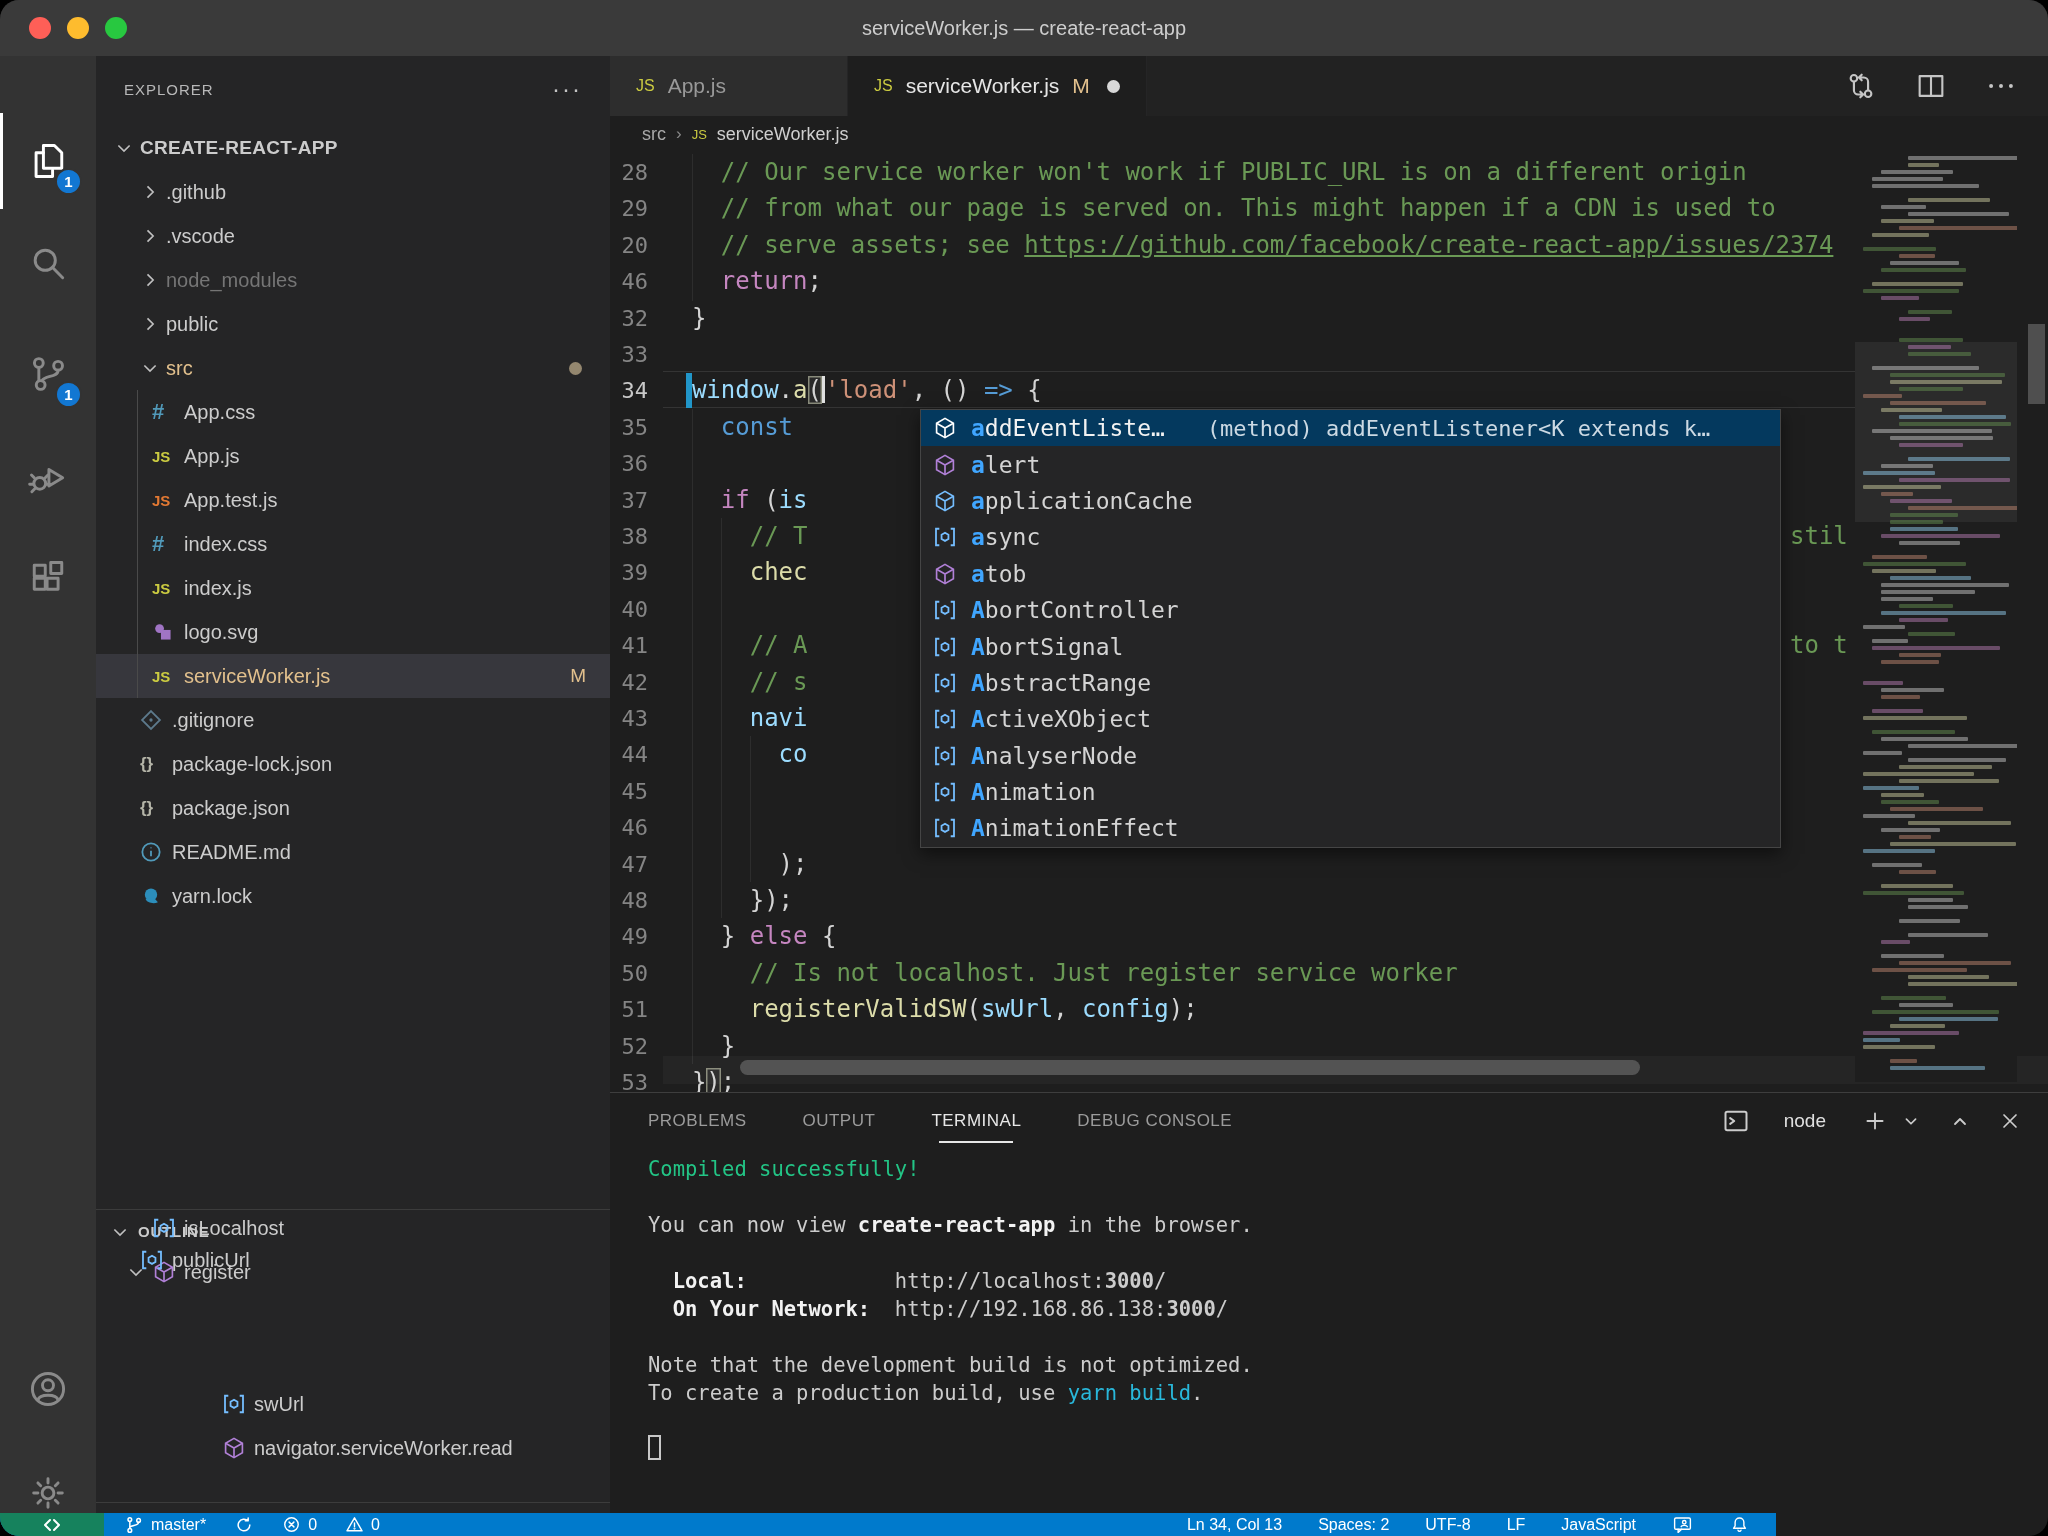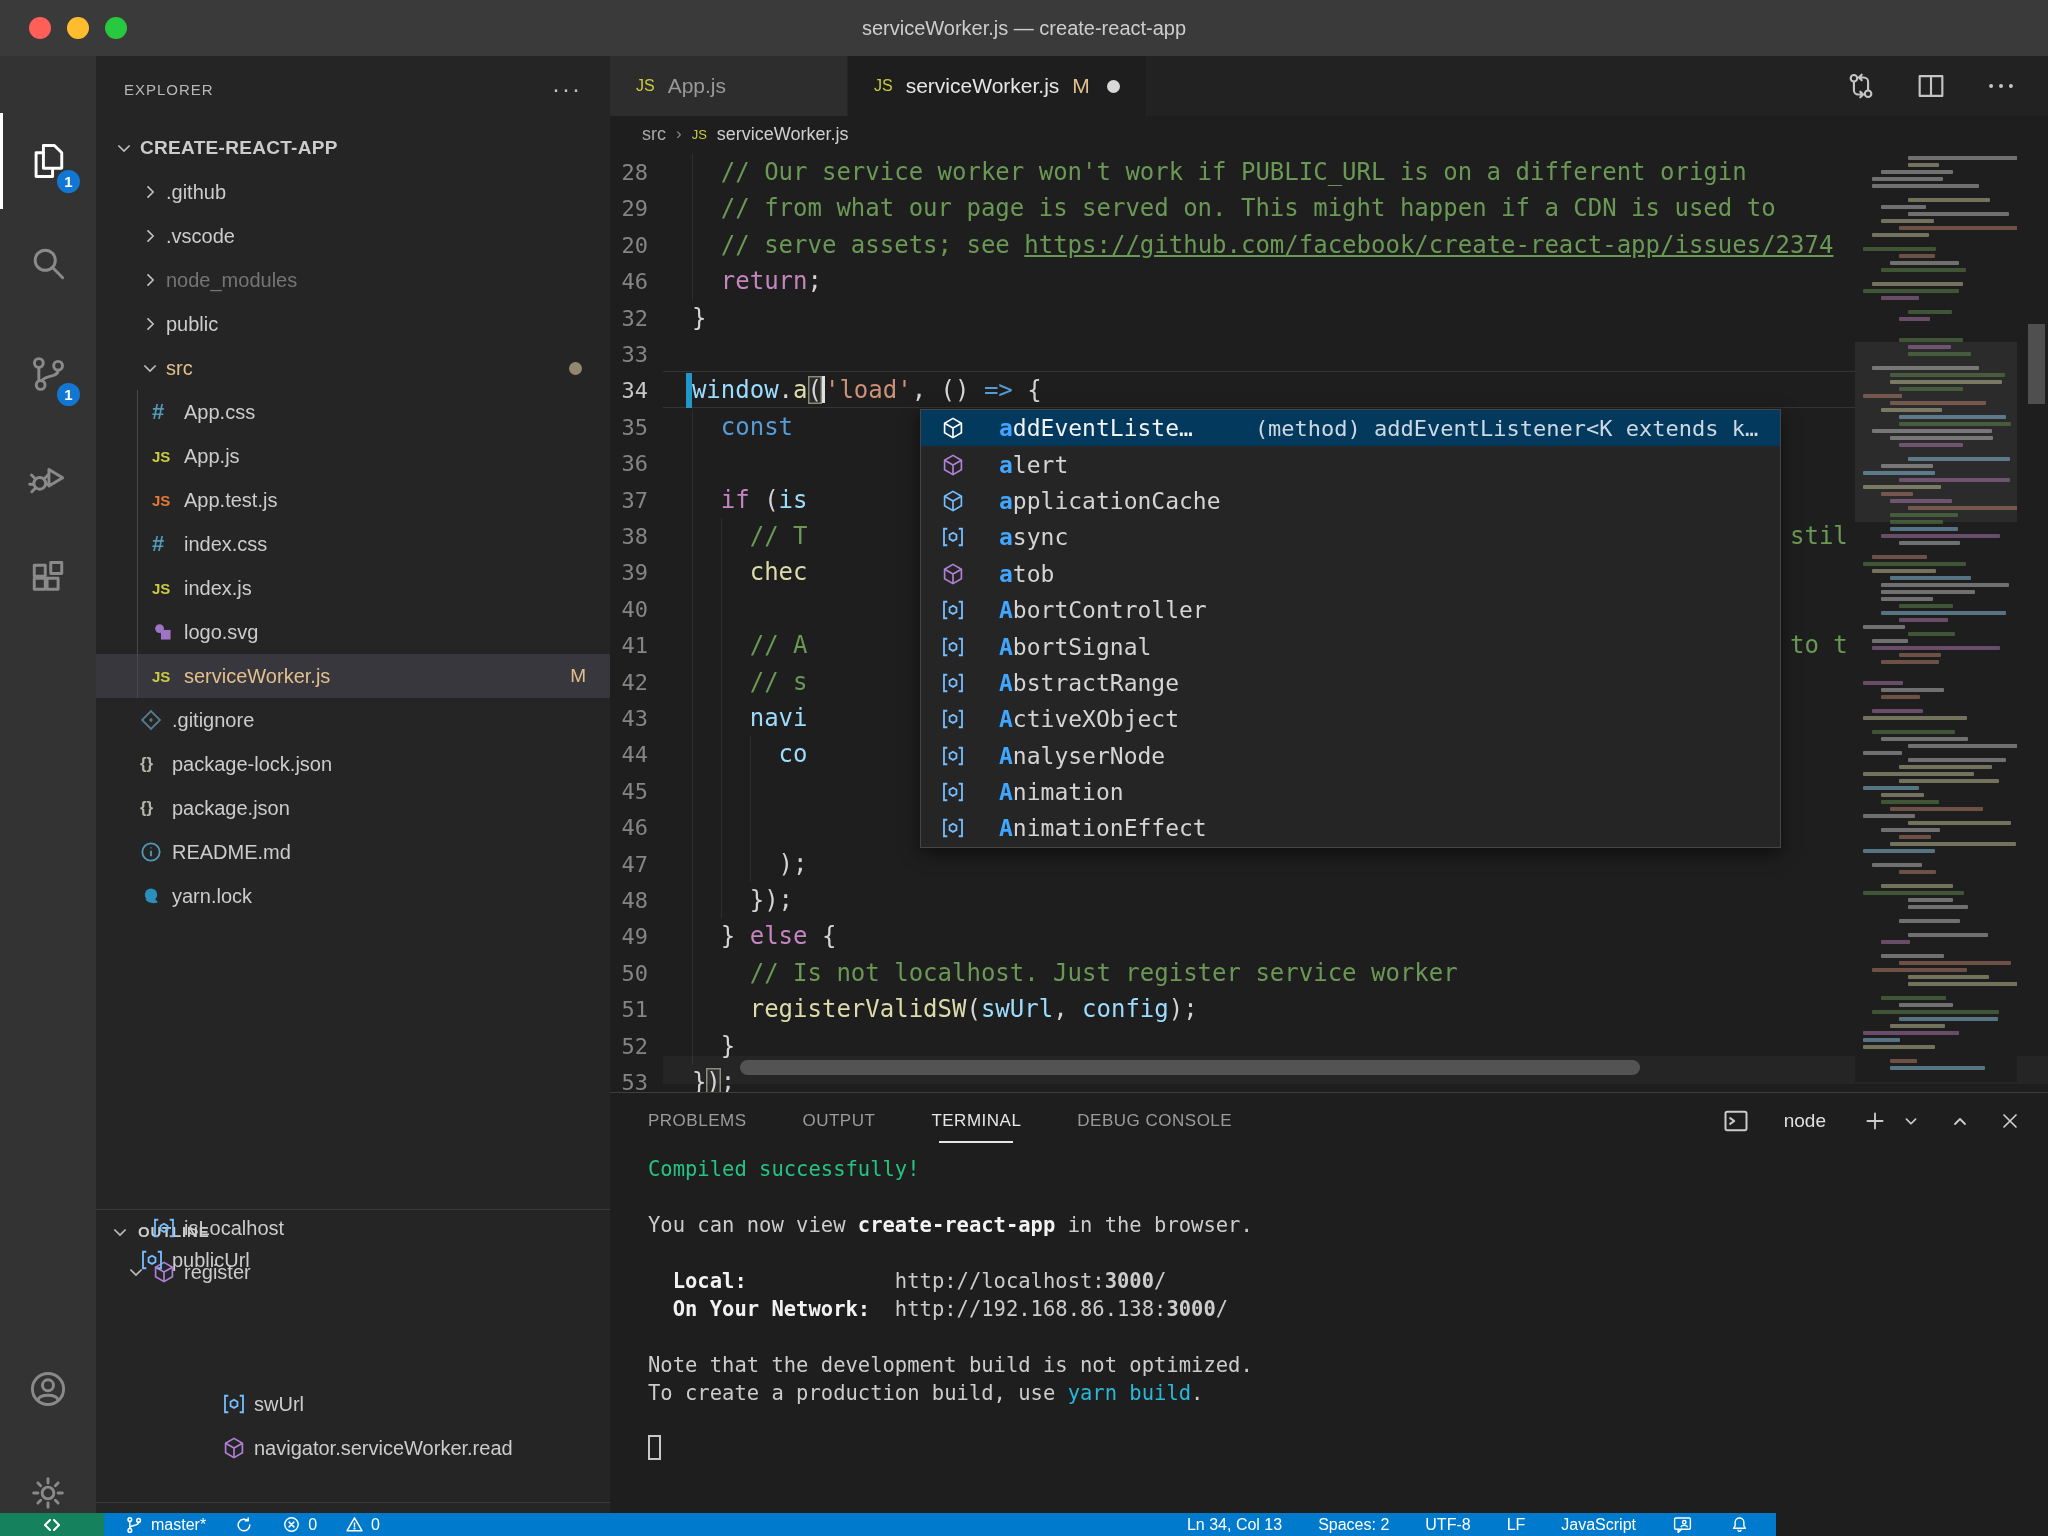--- a/index.html
+++ b/index.html
@@ -1,18 +1,18 @@
 <!DOCTYPE html>
 <html><head>
 <meta charset="utf-8">
 <style>
   html,body{margin:0;padding:0;background:#000;}
   body{font-family:"Liberation Sans",sans-serif;}
   *{box-sizing:border-box;}
-  .window{position:relative;width:2048px;height:1536px;background:#1e1e1e;border-radius:1px;overflow:hidden;}
+  .window{position:relative;width:2048px;height:1536px;background:#1e1e1e;border-radius:19px;overflow:hidden;}
 
   
   .titlebar{position:absolute;left:0;top:0;width:2048px;height:56px;background:#3a3a3a;display:flex;align-items:center;justify-content:center;}
   .traffic{position:absolute;left:29px;top:17px;display:flex;gap:16px;}
   .traffic span{width:22px;height:22px;border-radius:50%;}
   .tl-close{background:#ff5f57;} .tl-min{background:#febc2e;} .tl-zoom{background:#28c840;}
   .window-title{color:#cdcdcd;font-size:20px;}
 
   
   .activitybar{position:absolute;left:0;top:56px;width:96px;height:1457px;background:#333333;}
@@ -74,21 +74,21 @@
   .hscroll{position:absolute;left:130px;top:908px;width:900px;height:15px;border-radius:8px;background:rgba(140,140,140,0.45);}
   .vthumb{position:absolute;left:1418px;top:172px;width:17px;height:80px;background:rgba(140,140,140,0.45);}
 
   
   .minimap{position:absolute;left:1245px;top:0;width:162px;height:930px;background:#1e1e1e;overflow:hidden;}
   .mm-view{position:absolute;left:0;right:0;background:rgba(130,130,130,0.14);}
   .mm-line{position:absolute;height:4px;border-radius:1px;}
 
   
   .suggest{position:absolute;left:310px;top:257px;width:861px;background:#252526;border:1px solid #454545;z-index:6;box-shadow:0 6px 16px rgba(0,0,0,0.5);}
-  .sg-row{height:36.4px;display:flex;align-items:center;padding:0 20px;font-family:"DejaVu Sans Mono",monospace;font-size:23px;color:#d4d4d4;overflow:hidden;gap:20px;}
+  .sg-row{height:36.4px;display:flex;align-items:center;padding:0 12px;font-family:"DejaVu Sans Mono",monospace;font-size:23px;color:#d4d4d4;overflow:hidden;}
   .sg-row.selected{background:#04395e;color:#f2f2f2;}
   .sg-icon{width:38px;flex:none;display:flex;align-items:center;}
   .sg-label{white-space:pre;}
   .sg-match{color:#40a6ff;font-weight:bold;}
   .sg-detail{margin-left:42px;font-size:22px;color:#9d9d9d;white-space:nowrap;overflow:hidden;flex:1;}
   .sg-row.selected .sg-detail{color:#ccd9e3;}
 
   
   .panel{position:absolute;left:610px;top:1092px;width:1438px;height:421px;background:#1e1e1e;border-top:1px solid #3e3e3e;}
   .panel-tabs{position:absolute;left:38px;top:0;height:56px;display:flex;gap:56px;align-items:center;font-size:17px;letter-spacing:.5px;color:#9b9b9b;}

